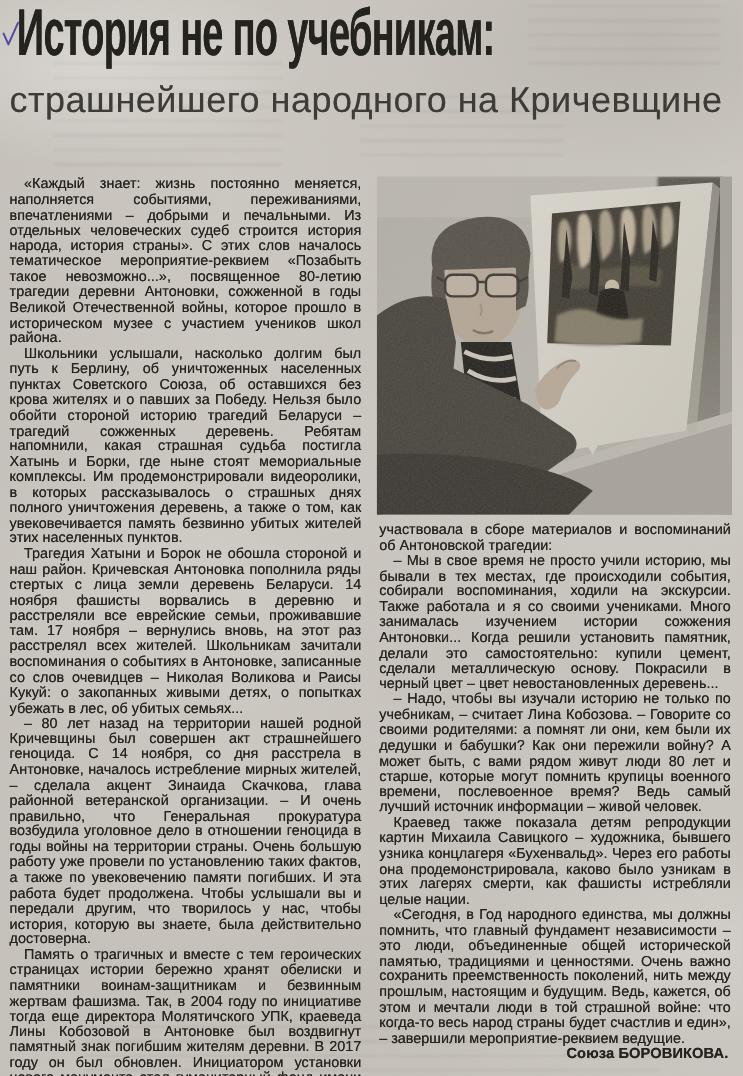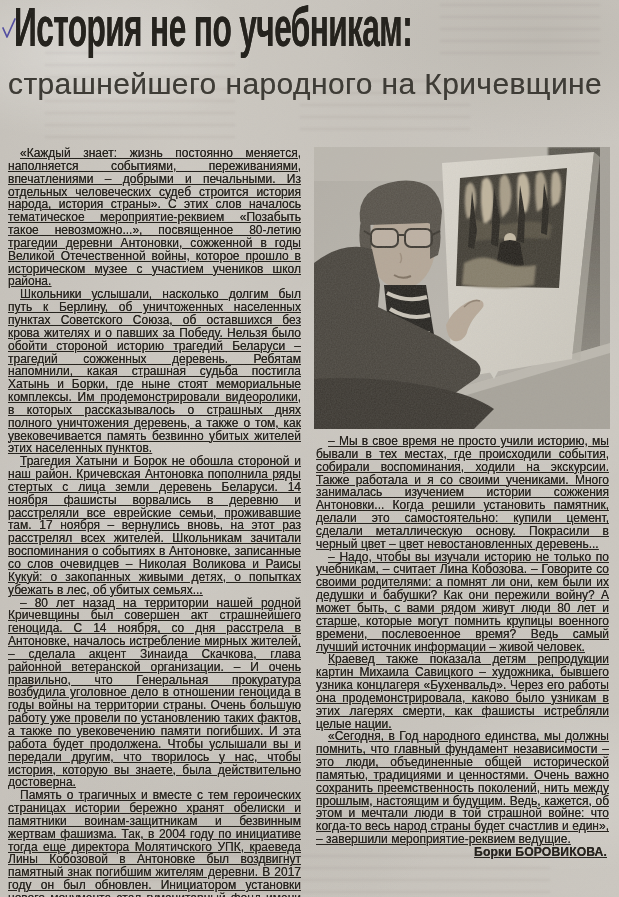--- a/index.html
+++ b/index.html
@@ -30,21 +30,21 @@
   }
   h2.subhead{
     margin:0;position:absolute;left:8px;top:68px;width:605px;
     font-size:30px;line-height:31.5px;font-weight:normal;color:#3a3832;
     letter-spacing:0.4px;text-shadow:0 0 0.4px rgba(40,38,32,0.55);
   }
   h2.subhead span{display:block;}
   .columns{position:absolute;left:8px;top:147px;width:601px;display:flex;gap:15px;}
   .col{width:293px;font-size:12px;line-height:12.85px;text-align:justify;
     color:#221f1a;text-shadow:0 0 0.35px rgba(28,25,20,0.85);}
-  .col p{margin:0;text-indent:12px;text-decoration:underline;}
+  .col p{margin:0;text-indent:12px;}
   .col p.cont{text-indent:0;}
   .byline{font-weight:bold;text-align:right;padding-right:2px;margin-top:1px;
     font-size:12.2px;letter-spacing:0.1px;}
   figure.photo{margin:0 0 6px -2px;width:296px;height:282px;}
   .grain{position:absolute;left:0;top:0;width:619px;height:897px;pointer-events:none;opacity:0.55;}
 </style>
 </head>
 <body>
 
 <div class="bleed" style="left:45px;top:52px;width:190px;height:88px;"></div>
@@ -169,25 +169,26 @@
           <path d="M0,232 q60,-4 120,8 q40,8 60,22 l-20,20 -160,0 z" fill="#38342e"></path>
 
           <path d="M132,178 q6,-14 20,-22 q10,-6 16,-2 q4,4 -2,10 q-8,8 -12,18 q-2,10 -10,12 q-10,2 -12,-16z" fill="#b8a998"></path>
           <path d="M150,160 q8,-8 16,-6" stroke="#8f8070" stroke-width="1.5" fill="none"></path>
         </g>
 
         <rect x="0" y="0" width="296" height="282" filter="url(#photograin)" opacity="0.35"></rect>
       </svg>
     </figure>
 
+    <p class="cont">участвовала в сборе материалов и воспоминаний об Антоновской трагедии:</p>
     <p>– Мы в свое время не просто учили историю, мы бывали в тех местах, где происходили события, собирали воспоминания, ходили на экскурсии. Также работала и я со своими учениками. Много занималась изучением истории сожжения Антоновки... Когда решили установить памятник, делали это самостоятельно: купили цемент, сделали металлическую основу. Покрасили в черный цвет – цвет невостановленных деревень...</p>
     <p>– Надо, чтобы вы изучали историю не только по учебникам, – считает Лина Кобозова. – Говорите со своими родителями: а помнят ли они, кем были их дедушки и бабушки? Как они пережили войну? А может быть, с вами рядом живут люди 80 лет и старше, которые могут помнить крупицы военного времени, послевоенное время? Ведь самый лучший источник информации – живой человек.</p>
     <p>Краевед также показала детям репродукции картин Михаила Савицкого – художника, бывшего узника концлагеря «Бухенвальд». Через его работы она продемонстрировала, каково было узникам в этих лагерях смерти, как фашисты истребляли целые нации.</p>
     <p>«Сегодня, в Год народного единства, мы должны помнить, что главный фундамент независимости – это люди, объединенные общей исторической памятью, традициями и ценностями. Очень важно сохранить преемственность поколений, нить между прошлым, настоящим и будущим. Ведь, кажется, об этом и мечтали люди в той страшной войне: что когда-то весь народ страны будет счастлив и един», – завершили мероприятие-реквием ведущие.</p>
-    <p class="byline cont">Борки БОРОВИКОВА.</p>
+    <p class="byline cont">Союза БОРОВИКОВА.</p>
   </div>
 </div>
 
 <svg class="grain">
   <filter id="pagegrain">
     <feTurbulence type="fractalNoise" baseFrequency="0.55" numOctaves="2" result="n"></feTurbulence>
     <feColorMatrix in="n" type="matrix" values="0 0 0 0 0.52  0 0 0 0 0.50  0 0 0 0 0.47  0 0 0 0.12 0"></feColorMatrix>
   </filter>
   <rect x="0" y="0" width="619" height="897" filter="url(#pagegrain)"></rect>
 </svg>

